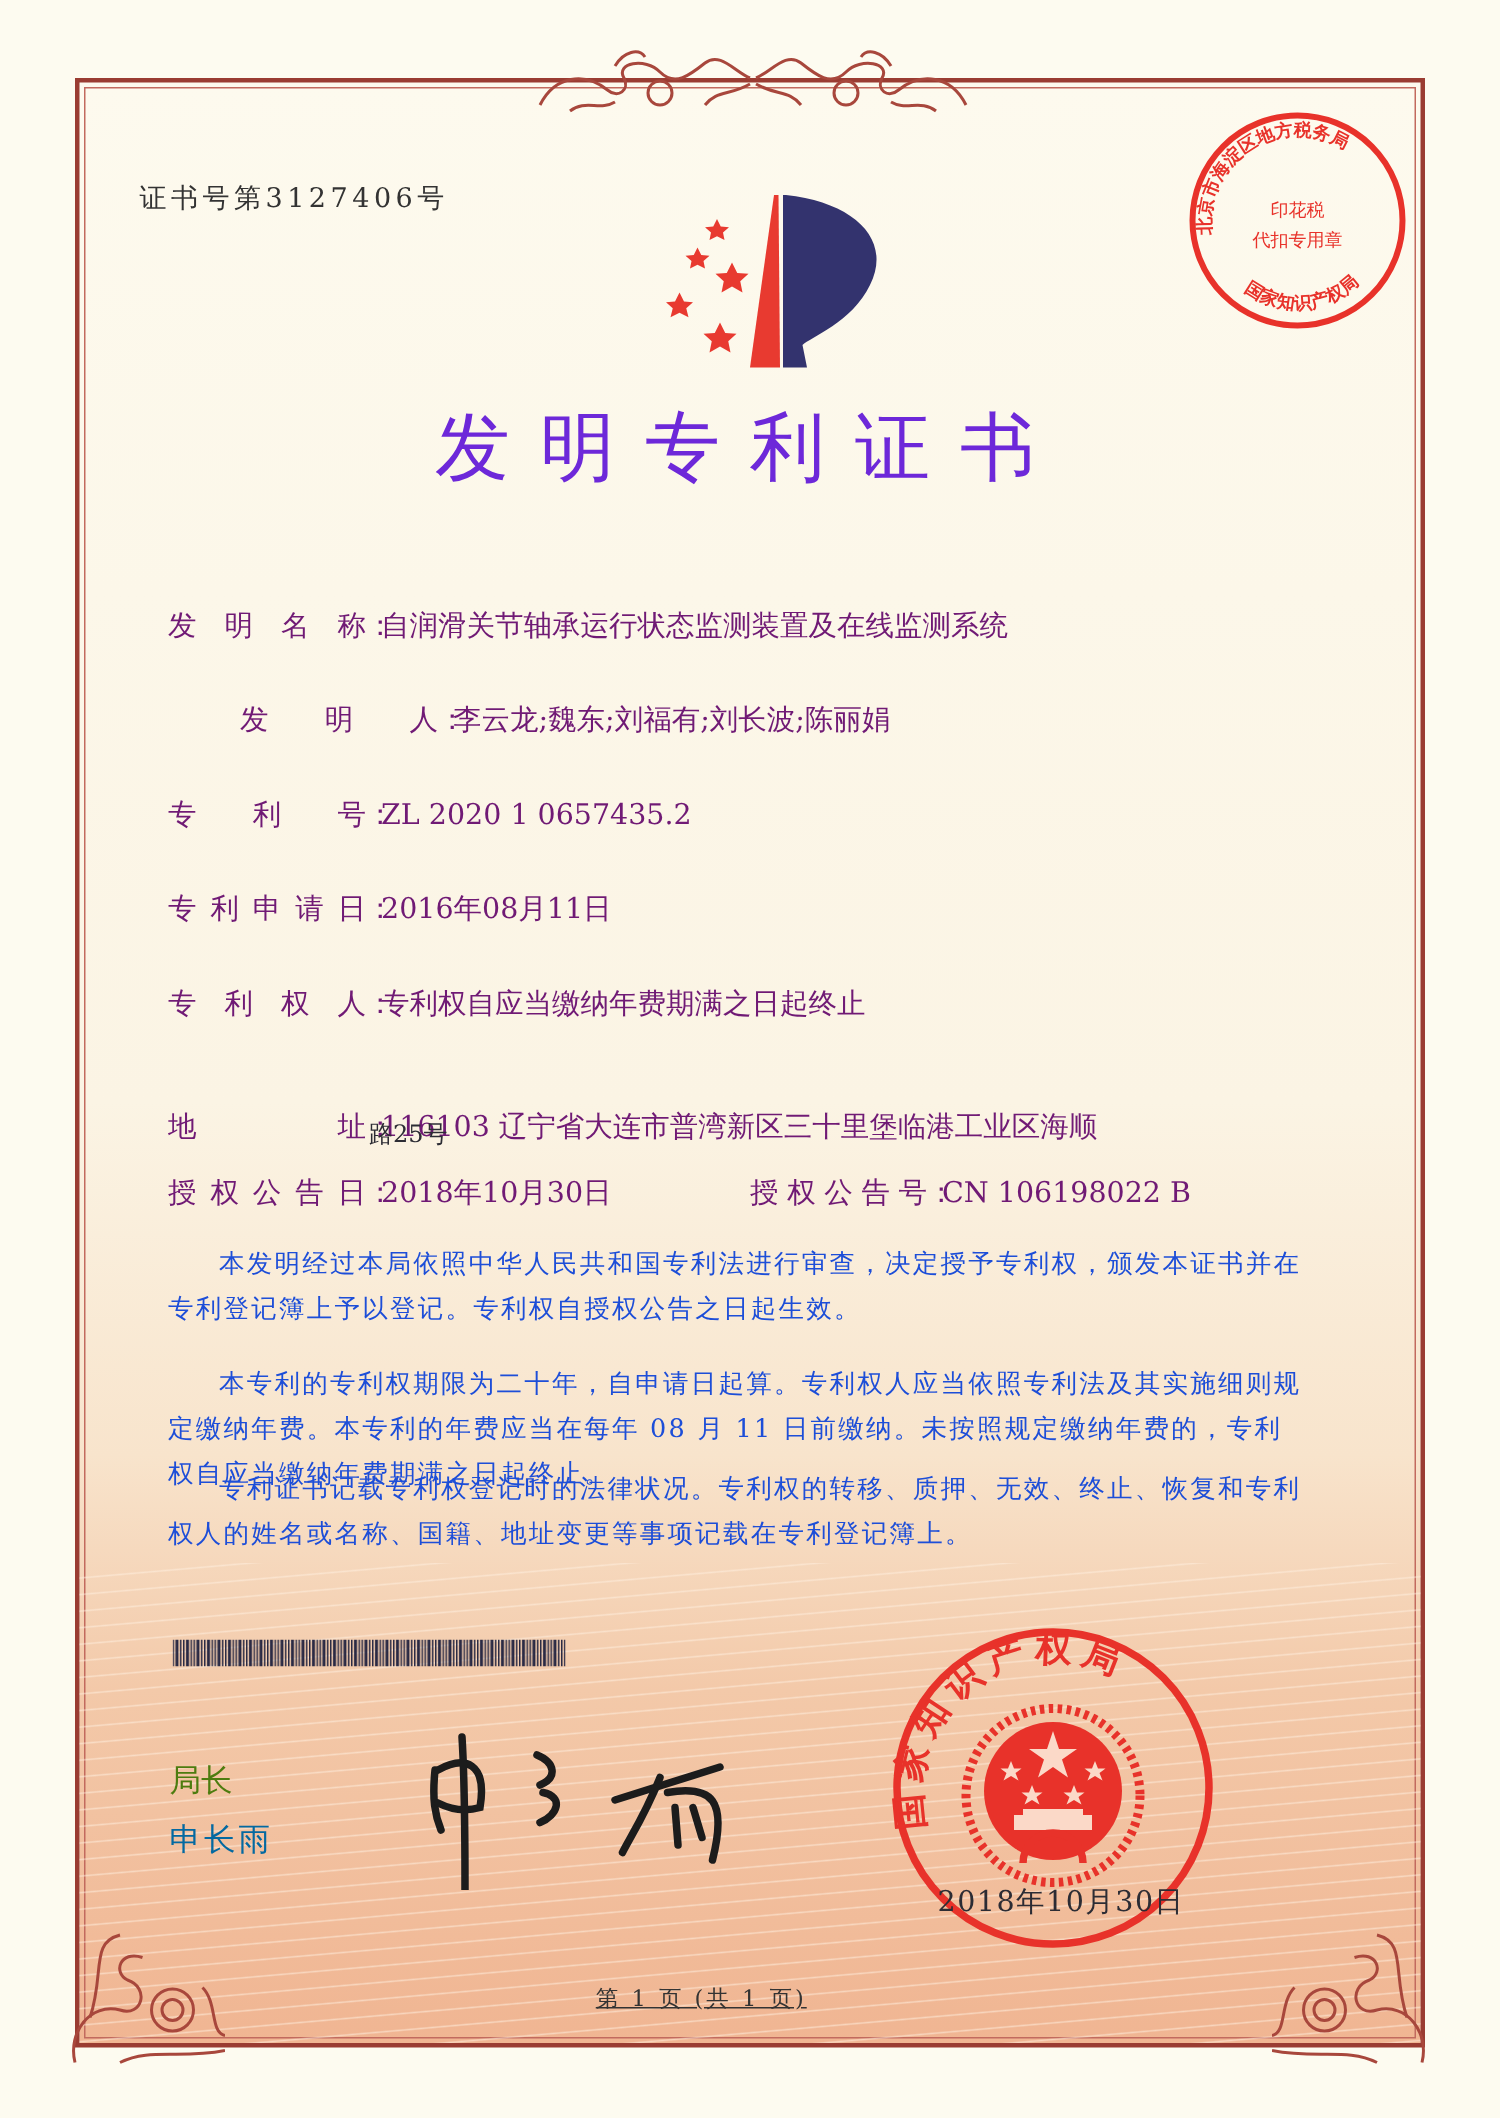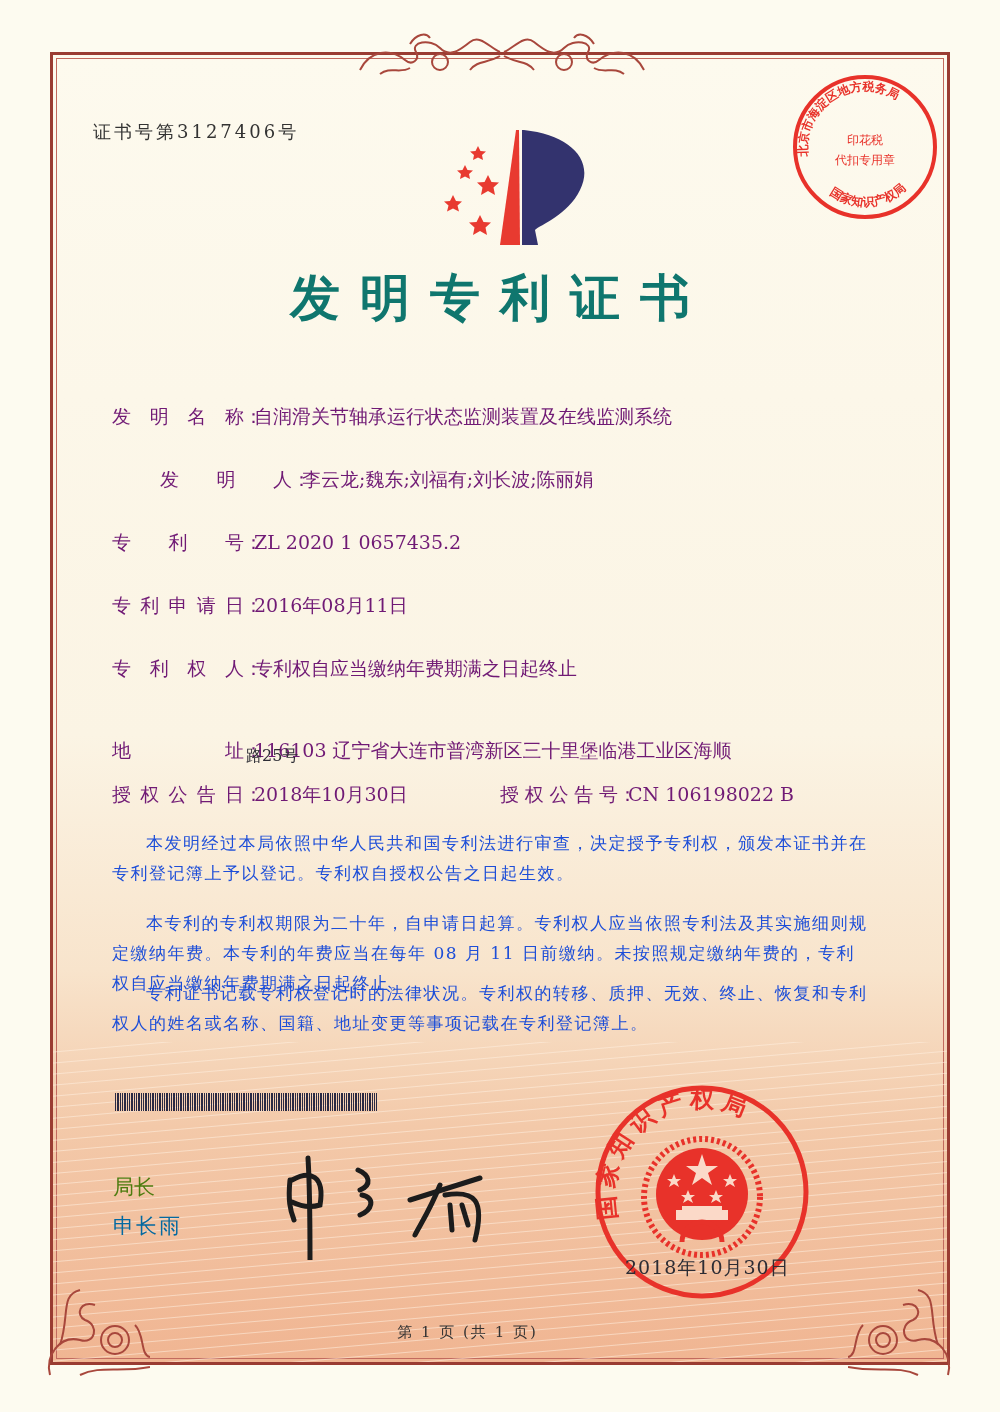--- a/index.html
+++ b/index.html
@@ -32,21 +32,21 @@
   .corner-bl { left: 40px; top: 1285px; }
   .corner-br { left: 848px; top: 1285px; }
   .cert-no {
     position: absolute; left: 93px; top: 120px; font-size: 18px; letter-spacing: 3px;
     font-family: "DejaVu Serif", serif; color: #333;
   }
   .logo { position: absolute; left: 420px; top: 130px; width: 170px; height: 120px; }
   .seal-tax { position: absolute; left: 790px; top: 72px; width: 150px; height: 150px; }
   .title {
     position: absolute; left: 0; width: 1000px; top: 265px; text-align: center;
-    font-size: 50px; letter-spacing: 20px; color: #0f766e; font-weight: bold;
+    font-size: 50px; letter-spacing: 20px; color: #6d28d9; font-weight: normal;
     font-family: "DejaVu Serif", serif;
   }
   .field {
     position: absolute; left: 112px; font-size: 19px; color: #701a75; white-space: nowrap;
   }
   .field .label { display: inline-block; width: 132px; text-align: justify; text-align-last: justify; }
   .field .colon { display: inline-block; width: 10px; }
   .field .val { display: inline-block; }
   .addr-cont { position: absolute; left: 246px; top: 746px; font-size: 16px; color: #2c2c34; }
   .para {
@@ -54,21 +54,21 @@
     color: #1d4ed8; letter-spacing: 1.5px; text-indent: 2em; margin: 0;
   }
   .barcode { position: absolute; left: 115px; top: 1093px; width: 262px; height: 18px; }
   .director-title { position: absolute; left: 113px; top: 1173px; font-size: 21px; font-family: "DejaVu Sans", sans-serif; color: #4d7c0f; }
   .director-name { position: absolute; left: 113px; top: 1212px; font-size: 21px; font-family: "DejaVu Sans", sans-serif; color: #0369a1; letter-spacing: 2px; }
   .signature { position: absolute; left: 280px; top: 1150px; width: 230px; height: 110px; }
   .seal-cnipa { position: absolute; left: 592px; top: 1082px; width: 220px; height: 220px; }
   .seal-date {
     position: absolute; left: 625px; top: 1255px; font-size: 19px; color: #2c2c34; letter-spacing: 1px;
   }
-  .page-no { position: absolute; left: 0; width: 935px; text-align: center; top: 1323px; font-size: 15px; color: #333; letter-spacing: 2px; }
+  .page-no { position: absolute; left: 0; width: 935px; text-align: center; top: 1323px; font-size: 15px; color: #333; letter-spacing: 2px; text-decoration: underline; }
 </style>
 </head>
 <body>
 
 <div class="frame">
   <div class="wave"></div>
 </div>
 
 <svg class="ornament-top" viewBox="0 0 304 48">
   <g fill="none" stroke="#a8473c" stroke-width="2">

